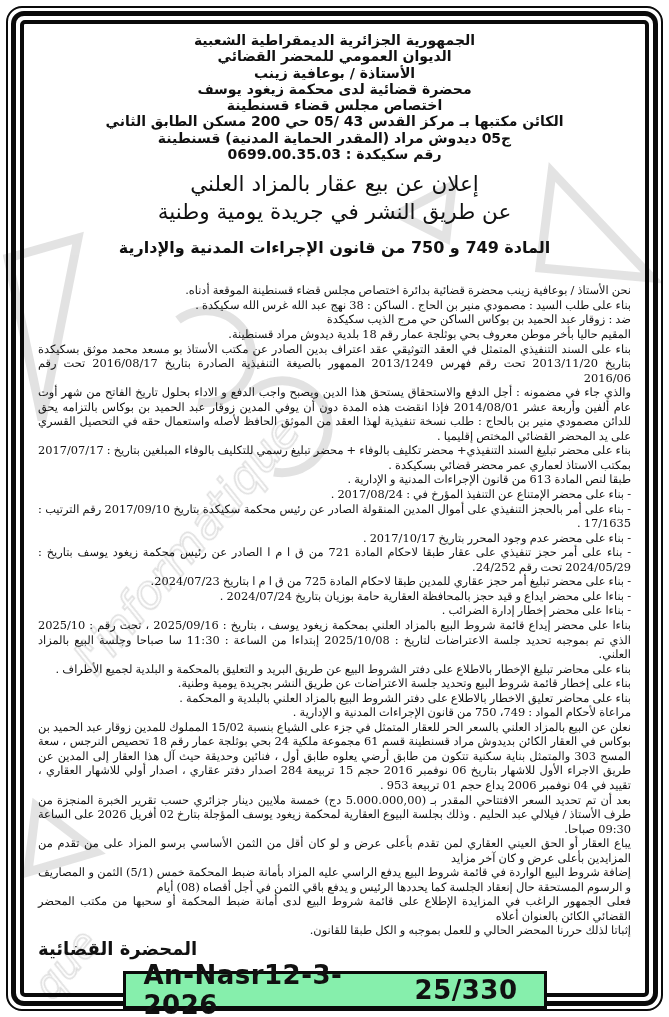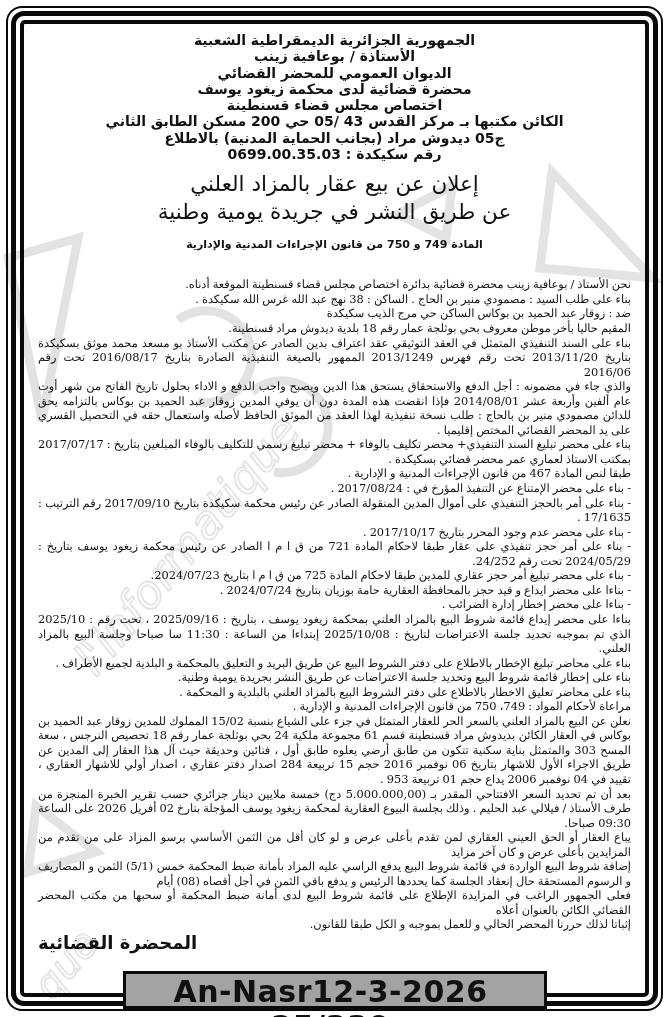--- a/index.html
+++ b/index.html
@@ -37,21 +37,21 @@
   .title{
     text-align:center;
     font-weight:normal;
     font-size:21.5px;
     line-height:28px;
     margin:8px 0 0 0;
   }
   .subtitle{
     text-align:center;
     font-weight:bold;
-    font-size:11px;
+    font-size:16px;
     margin-top:12px;
   }
   .bodytext{margin-top:26px;}
   .bodytext p{
     margin:0;
     font-family:"DejaVu Serif", serif;
     font-size:11.4px;
     line-height:14.55px;
     text-align:justify;
     word-spacing:-0.5px;
@@ -63,33 +63,32 @@
     margin-top:0;
     direction:rtl;
   }
   .footer-box{
     position:absolute;
     left:50%;
     transform:translateX(-50%);
     bottom:8px;
     width:424px;
     height:38px;
-    background:#a3a3a3;
+    background:#86efac;
     border:3px solid #0a0a0a;
     z-index:2;
     display:flex;
     align-items:center;
     justify-content:space-between;
     direction:ltr;
     padding:0 26px 0 18px;
     box-sizing:border-box;
     font-weight:bold;
-    font-size:30px;
+    font-size:26px;
     letter-spacing:0.5px;
-    flex-direction:column;
   }
 </style>
 </head>
 <body>
 
 <div class="page">
 
   <svg class="watermark" width="669" height="1017" viewBox="0 0 669 1017">
     <g fill="none" stroke="#dcdcdc" stroke-width="9" opacity="0.8">
       <polygon points="8,258 78,238 42,420"></polygon>
@@ -106,43 +105,43 @@
   </svg>
 
   <div class="frame outer"></div>
   <div class="frame middle"></div>
   <div class="frame inner"></div>
 
   <div class="content">
 
     <div class="letterhead">
         <p>الجمهورية الجزائرية الديمقراطية الشعبية</p>
+        <p>الديوان العمومي للمحضر القضائي</p>
         <p>الأستاذة / بوعافية زينب</p>
-        <p>الديوان العمومي للمحضر القضائي</p>
         <p>محضرة قضائية لدى محكمة زيغود يوسف</p>
         <p>اختصاص مجلس قضاء قسنطينة</p>
         <p>الكائن مكتبها بـ مركز القدس 43 /05 حي 200 مسكن الطابق الثاني</p>
-        <p>ج05 ديدوش مراد (بجانب الحماية المدنية) بالاطلاع</p>
+        <p>ج05 ديدوش مراد (المقدر الحماية المدنية) قسنطينة</p>
         <p>رقم سكيكدة : 0699.00.35.03</p>
       </div>
 
     <div class="title">إعلان عن بيع عقار بالمزاد العلني</div>
     <div class="title" style="margin-top:0;">عن طريق النشر في جريدة يومية وطنية</div>
 
     <div class="subtitle">المادة 749 و 750 من قانون الإجراءات المدنية والإدارية</div>
 
     <div class="bodytext">
         <p>نحن الأستاذ / بوعافية زينب محضرة قضائية بدائرة اختصاص مجلس قضاء قسنطينة الموقعة أدناه.</p>
         <p>بناء على طلب السيد : مصمودي منير بن الحاج . الساكن : 38 نهج عبد الله غرس الله سكيكدة .</p>
         <p>ضد : زوقار عبد الحميد بن بوكاس الساكن حي مرج الذيب سكيكدة</p>
         <p>المقيم حاليا بأخر موطن معروف بحي بوثلجة عمار رقم 18 بلدية ديدوش مراد قسنطينة.</p>
         <p>بناء على السند التنفيذي المتمثل في العقد التوثيقي عقد اعتراف بدين الصادر عن مكتب الأستاذ بو مسعد محمد موثق بسكيكدة بتاريخ 2013/11/20 تحت رقم فهرس 2013/1249 الممهور بالصيغة التنفيذية الصادرة بتاريخ 2016/08/17 تحت رقم 2016/06</p>
         <p>والذي جاء في مضمونه : أجل الدفع والاستحقاق يستحق هذا الدين ويصبح واجب الدفع و الاداء بحلول تاريخ الفاتح من شهر أوت عام ألفين وأربعة عشر 2014/08/01 فإذا انقضت هذه المدة دون أن يوفي المدين زوقار عبد الحميد بن بوكاس بالتزامه يحق للدائن مصمودي منير بن بالحاج : طلب نسخة تنفيذية لهذا العقد من الموثق الحافظ لأصله واستعمال حقه في التحصيل القسري على يد المحضر القضائي المختص إقليميا .</p>
         <p>بناء على محضر تبليغ السند التنفيذي+ محضر تكليف بالوفاء + محضر تبليغ رسمي للتكليف بالوفاء المبلغين بتاريخ : 2017/07/17 بمكتب الاستاذ لعماري عمر محضر قضائي بسكيكدة .</p>
-        <p>طبقا لنص المادة 467 من قانون الإجراءات المدنية و الإدارية .</p>
+        <p>طبقا لنص المادة 613 من قانون الإجراءات المدنية و الإدارية .</p>
         <p>- بناء على محضر الإمتناع عن التنفيذ المؤرخ في : 2017/08/24 .</p>
         <p>- بناء على أمر بالحجز التنفيذي على أموال المدين المنقولة الصادر عن رئيس محكمة سكيكدة بتاريخ 2017/09/10 رقم الترتيب : 17/1635 .</p>
         <p>- بناء على محضر عدم وجود المحرر بتاريخ 2017/10/17 .</p>
         <p>- بناء على أمر حجز تنفيذي على عقار طبقا لاحكام المادة 721 من ق ا م ا الصادر عن رئيس محكمة زيغود يوسف بتاريخ : 2024/05/29 تحت رقم 24/252.</p>
         <p>- بناء على محضر تبليغ أمر حجز عقاري للمدين طبقا لاحكام المادة 725 من ق ا م ا بتاريخ 2024/07/23.</p>
         <p>- بناءا على محضر ايداع و قيد حجز بالمحافظة العقارية حامة بوزيان بتاريخ 2024/07/24 .</p>
         <p>- بناءا على محضر إخطار إدارة الضرائب .</p>
         <p>بناءا على محضر إيداع قائمة شروط البيع بالمزاد العلني بمحكمة زيغود يوسف ، بتاريخ : 2025/09/16 ، تحت رقم : 2025/10 الذي تم بموجبه تحديد جلسة الاعتراضات لتاريخ : 2025/10/08 إبتداءا من الساعة : 11:30 سا صباحا وجلسة البيع بالمزاد العلني.</p>
         <p>بناء على محاضر تبليغ الإخطار بالاطلاع على دفتر الشروط البيع عن طريق البريد و التعليق بالمحكمة و البلدية لجميع الأطراف .</p>
         <p>بناء على إخطار قائمة شروط البيع وتحديد جلسة الاعتراضات عن طريق النشر بجريدة يومية وطنية.</p>

